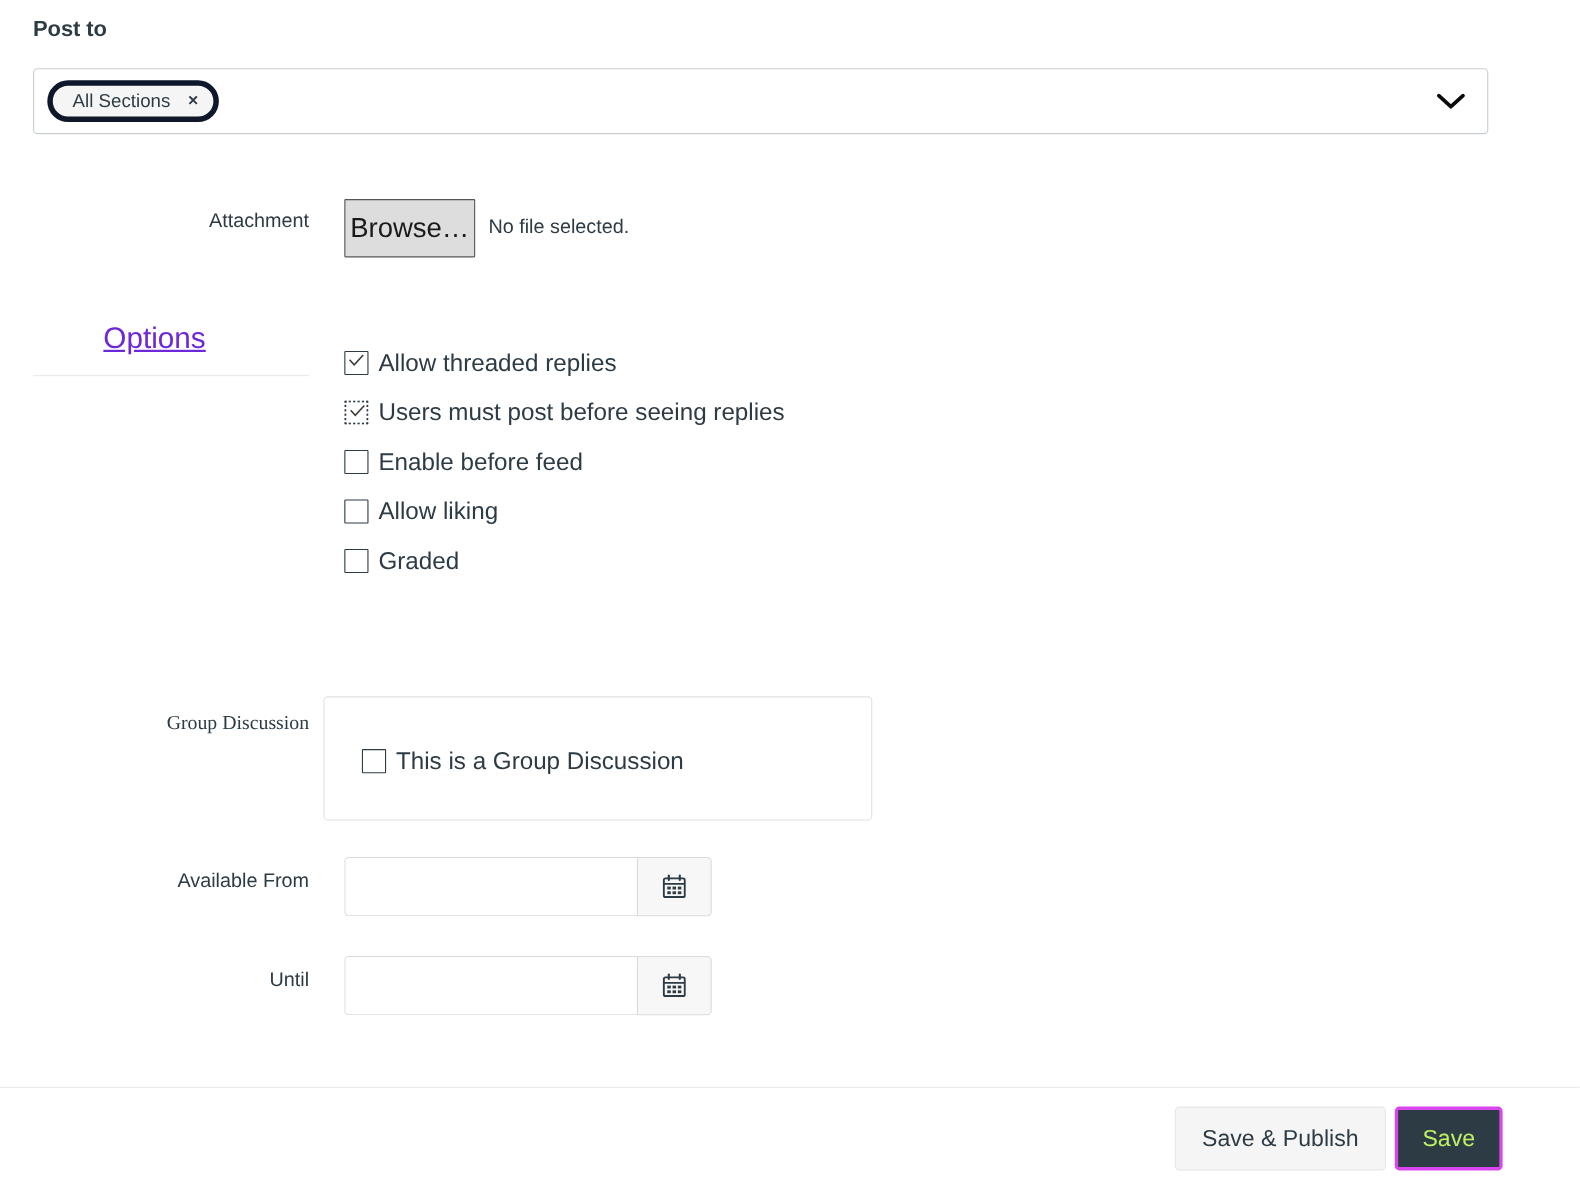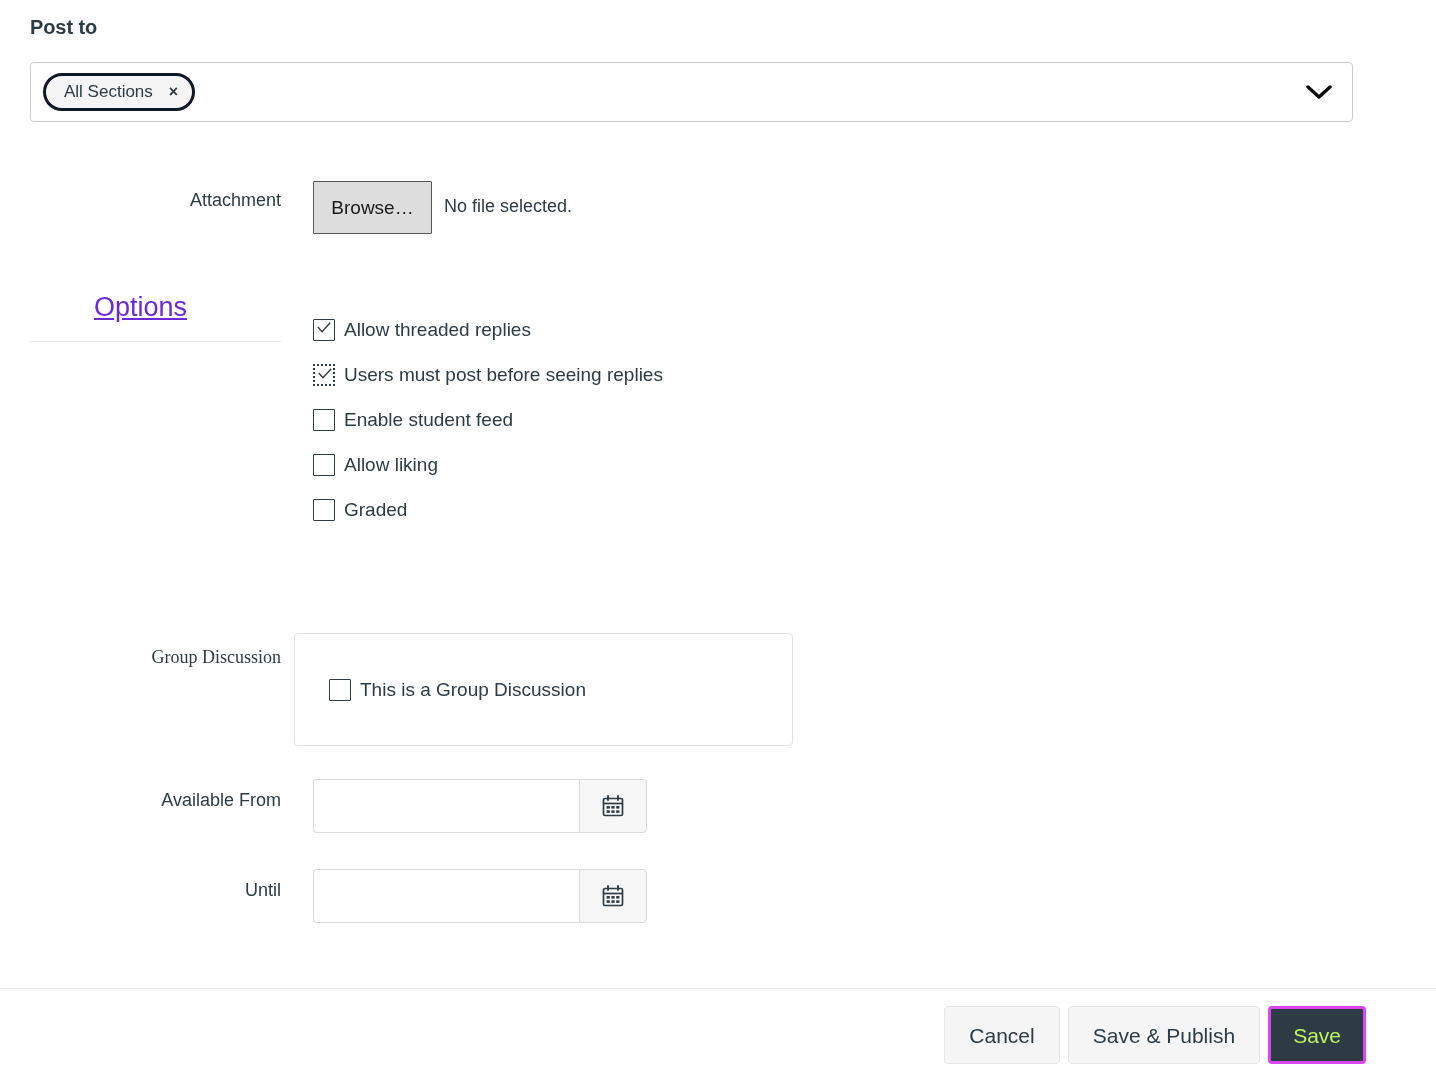--- a/index.html
+++ b/index.html
@@ -38,21 +38,21 @@
     background: #ffffff;
     display: flex;
     align-items: center;
     padding: 0 10px 0 12px;
   }
   .pill {
     display: inline-flex;
     align-items: center;
     height: 38px;
     padding: 0 14px 0 18px;
-    border: 3px solid #0f172a;
+    border: 5px solid #0f172a;
     border-radius: 19px;
     background: #f5f5f5;
     font-size: 17px;
     color: #2d3b45;
     gap: 16px;
     white-space: nowrap;
   }
   .pill-x {
     font-size: 16px;
     font-weight: bold;
@@ -86,21 +86,21 @@
   
   .browse-btn {
     position: absolute;
     left: 313px;
     top: 181px;
     width: 119px;
     height: 53px;
     background: #dddddd;
     border: 1px solid #555555;
     border-radius: 1px;
-    font-size: 19px;
+    font-size: 25px;
     font-family: "Liberation Sans", sans-serif;
     color: #1a1a1a;
     text-align: center;
     line-height: 51px;
     padding: 0;
     cursor: pointer;
   }
   .no-file {
     position: absolute;
     left: 444px;
@@ -157,21 +157,21 @@
     border: 2px dotted #2d3b45;
   }
   .cbox .tick {
     position: absolute;
     left: 3px;
     top: 2px;
     width: 14px;
     height: 11px;
   }
   .opt-label {
-    font-size: 19px;
+    font-size: 22px;
     color: #2d3b45;
     white-space: nowrap;
   }
 
   
   .gd-label {
     left: 0;
     top: 647px;
     width: 281px;
     font-family: Liberation Serif, serif;
@@ -308,21 +308,21 @@
     <span class="cbox focused">
       <svg class="tick" viewBox="0 0 14 11" aria-hidden="true">
         <path d="M0.8 5 L5 9.6 L13.2 0.7" fill="none" stroke="#3a3a3a" stroke-width="1.4"></path>
       </svg>
     </span>
     <span class="opt-label">Users must post before seeing replies</span>
   </label>
 
   <label class="opt-item">
     <span class="cbox"></span>
-    <span class="opt-label">Enable student feed</span>
+    <span class="opt-label">Enable before feed</span>
   </label>
 
   <label class="opt-item">
     <span class="cbox"></span>
     <span class="opt-label">Allow liking</span>
   </label>
 
   <label class="opt-item">
     <span class="cbox"></span>
     <span class="opt-label">Graded</span>
@@ -372,16 +372,15 @@
       <rect x="15.2" y="12" width="3.2" height="2.6" fill="#2d3b45"></rect>
       <rect x="5.6" y="16.3" width="3.2" height="2.6" fill="#2d3b45"></rect>
       <rect x="10.4" y="16.3" width="3.2" height="2.6" fill="#2d3b45"></rect>
       <rect x="15.2" y="16.3" width="3.2" height="2.6" fill="#2d3b45"></rect>
     </svg>
   </span>
 </div>
 
 <div class="footer-rule"></div>
 <div class="footer-btns">
-  <button class="btn btn-secondary">Cancel</button>
   <button class="btn btn-secondary">Save &amp; Publish</button>
   <button class="btn btn-primary">Save</button>
 </div>
 
 </body></html>

